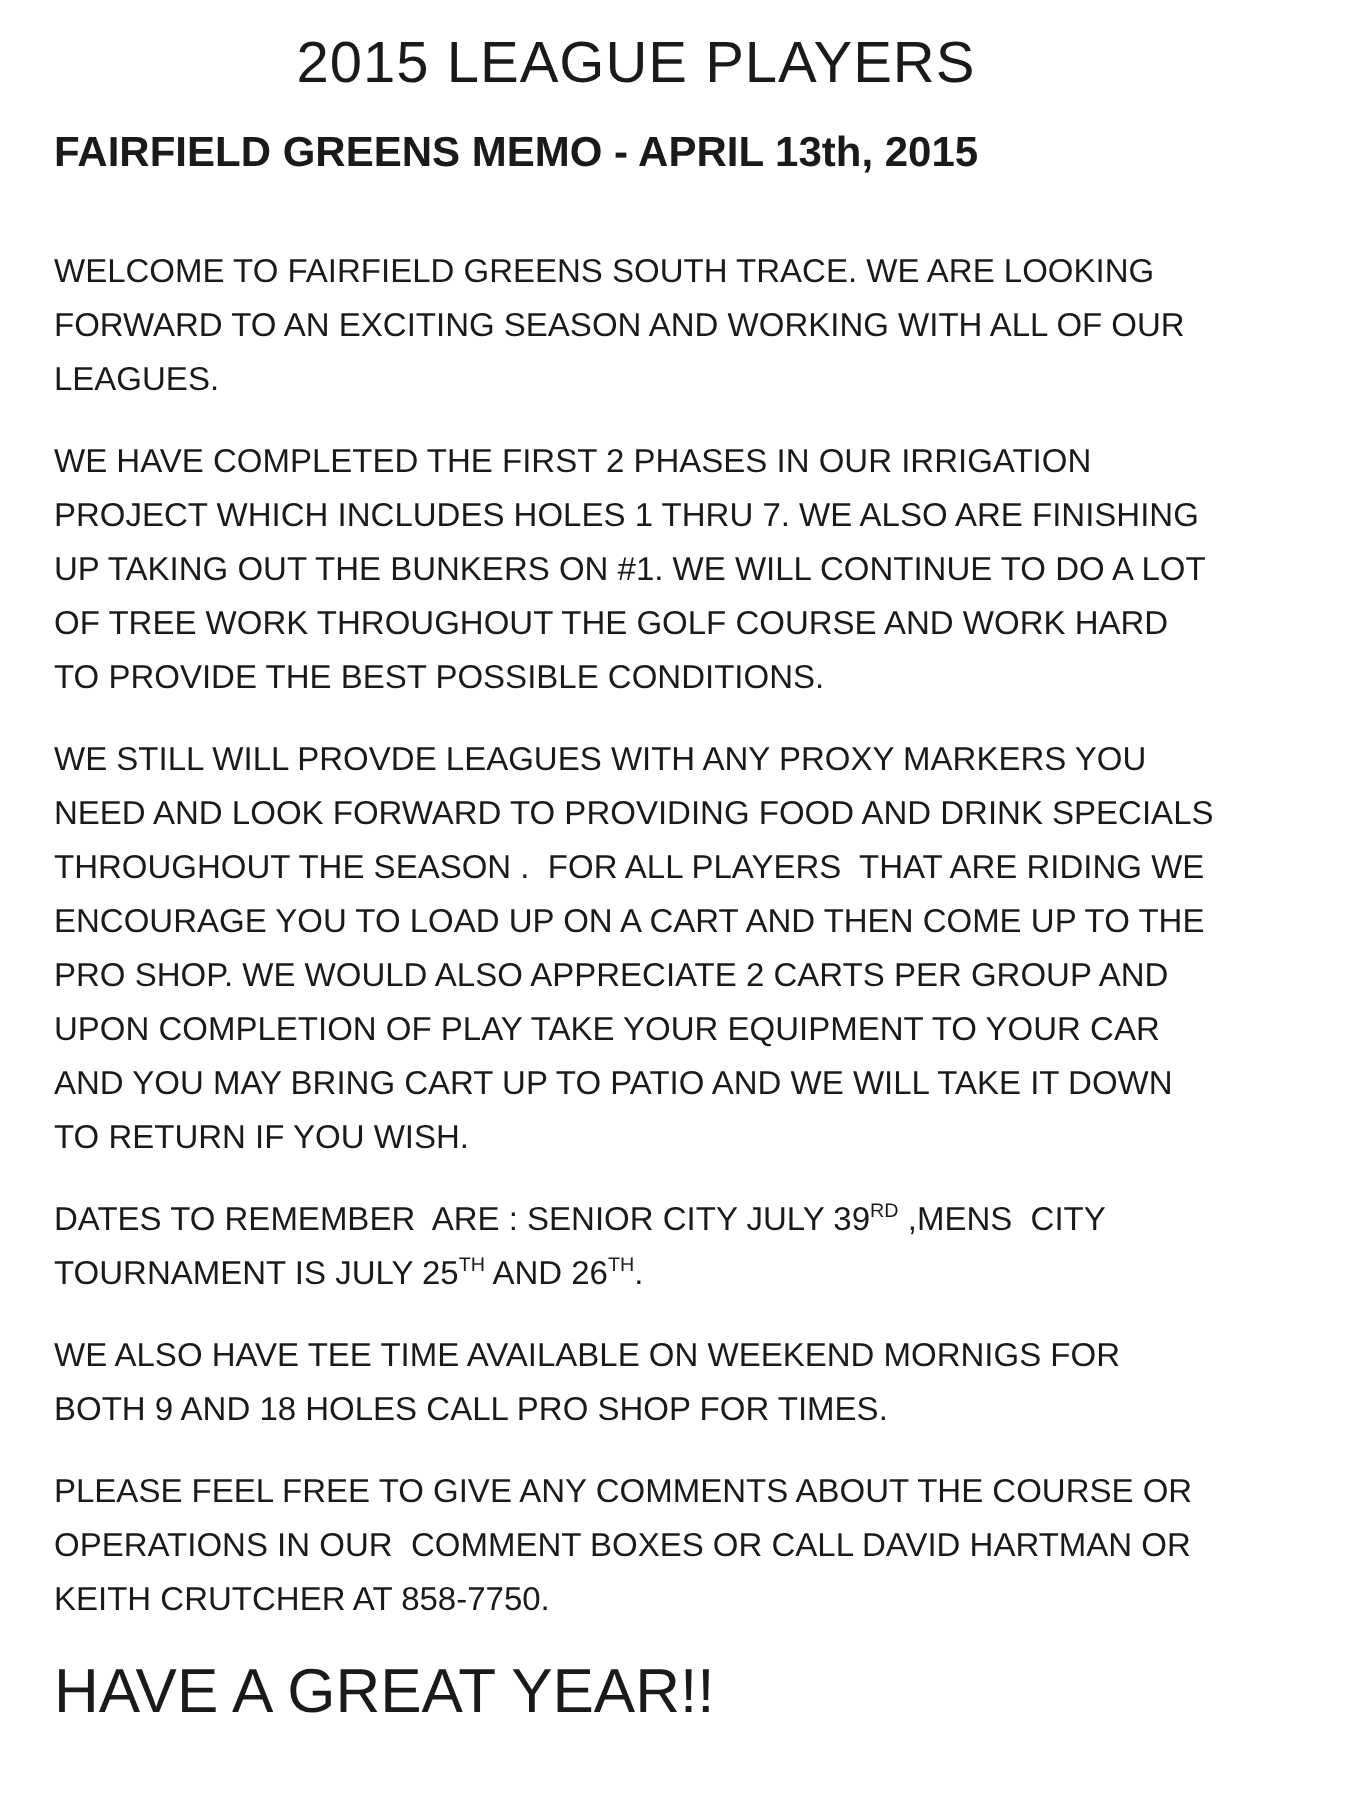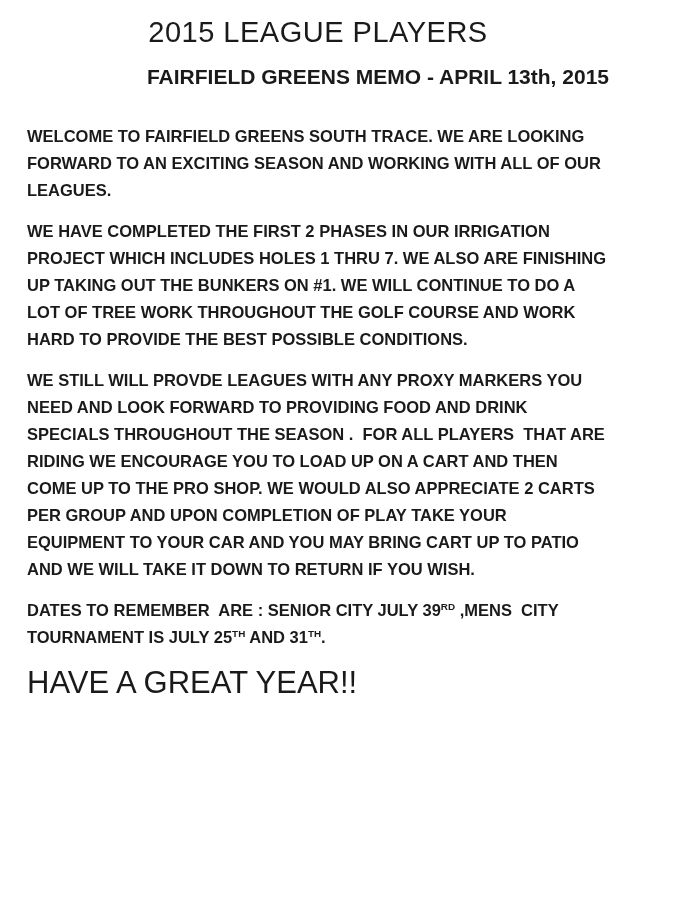--- a/index.html
+++ b/index.html
@@ -24,27 +24,27 @@
     font-size: 29px;
     font-weight: 400;
     text-align: center;
     letter-spacing: 0.5px;
     white-space: pre-wrap;
   }
   .memo-subtitle {
     margin: 0 0 34px 0;
     font-size: 21px;
     font-weight: 700;
-    text-align: right;
+    text-align: left;
     white-space: pre-wrap;
   }
   .memo-paragraph {
     margin: 0 0 14px 0;
     font-size: 16.5px;
-    font-weight: 700;
+    font-weight: 400;
     line-height: 27px;
     text-align: left;
     white-space: pre-wrap; 
   }
   .memo-paragraph sup {
     font-size: 0.6em;
     line-height: 0;
     vertical-align: super;
     letter-spacing: 0;
   }
@@ -65,19 +65,21 @@
 
   <h2 class="memo-subtitle">FAIRFIELD GREENS MEMO - APRIL 13th, 2015</h2>
 
   <p class="memo-paragraph">WELCOME TO FAIRFIELD GREENS SOUTH TRACE. WE ARE LOOKING FORWARD TO AN EXCITING SEASON AND WORKING WITH ALL OF OUR LEAGUES.</p>
 
   <p class="memo-paragraph">WE HAVE COMPLETED THE FIRST 2 PHASES IN OUR IRRIGATION PROJECT WHICH INCLUDES HOLES 1 THRU 7. WE ALSO ARE FINISHING UP TAKING OUT THE BUNKERS ON #1. WE WILL CONTINUE TO DO A LOT OF TREE WORK THROUGHOUT THE GOLF COURSE AND WORK HARD TO PROVIDE THE BEST POSSIBLE CONDITIONS.</p>
 
   <p class="memo-paragraph">WE STILL WILL PROVDE LEAGUES WITH ANY PROXY MARKERS YOU NEED AND LOOK FORWARD TO PROVIDING FOOD AND DRINK SPECIALS THROUGHOUT THE SEASON .  FOR ALL PLAYERS  THAT ARE RIDING WE ENCOURAGE YOU TO LOAD UP ON A CART AND THEN COME UP TO THE PRO SHOP. WE WOULD ALSO APPRECIATE 2 CARTS PER GROUP AND UPON COMPLETION OF PLAY TAKE YOUR EQUIPMENT TO YOUR CAR AND YOU MAY BRING CART UP TO PATIO AND WE WILL TAKE IT DOWN TO RETURN IF YOU WISH.</p>
 
 
-  <p class="memo-paragraph"><span>DATES TO REMEMBER  ARE : SENIOR CITY JULY 39</span><sup>RD</sup><span> ,MENS  CITY TOURNAMENT IS JULY 25</span><sup>TH</sup><span> AND 31</span><sup>TH</sup><span>.</span></p>
+  <p class="memo-paragraph"><span>DATES TO REMEMBER  ARE : SENIOR CITY JULY 39</span><sup>RD</sup><span> ,MENS  CITY TOURNAMENT IS JULY 25</span><sup>TH</sup><span> AND 26</span><sup>TH</sup><span>.</span></p>
 
+  <p class="memo-paragraph">WE ALSO HAVE TEE TIME AVAILABLE ON WEEKEND MORNIGS FOR BOTH 9 AND 18 HOLES CALL PRO SHOP FOR TIMES.</p>
 
+  <p class="memo-paragraph">PLEASE FEEL FREE TO GIVE ANY COMMENTS ABOUT THE COURSE OR OPERATIONS IN OUR  COMMENT BOXES OR CALL DAVID HARTMAN OR KEITH CRUTCHER AT 858-7750.</p>
 
   <p class="memo-closing">HAVE A GREAT YEAR!!</p>
 
 </div>
 
 </body></html>

